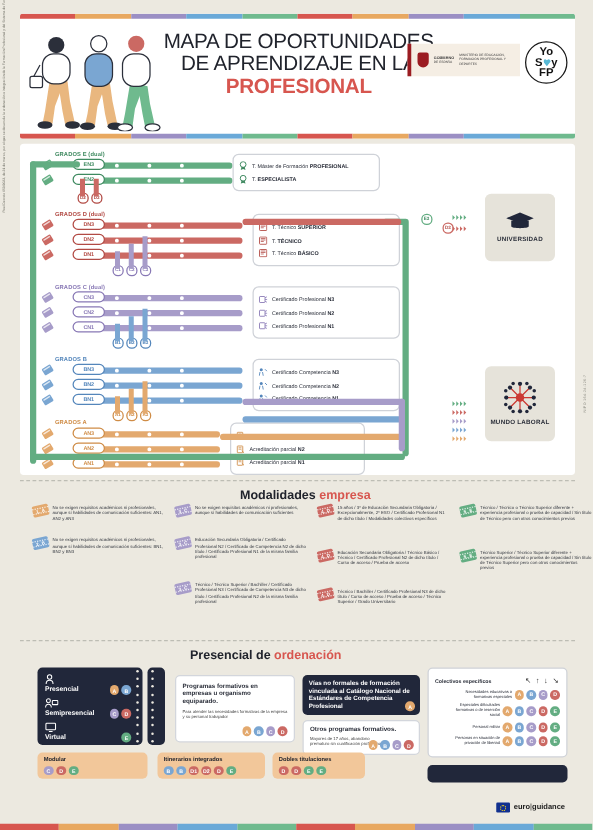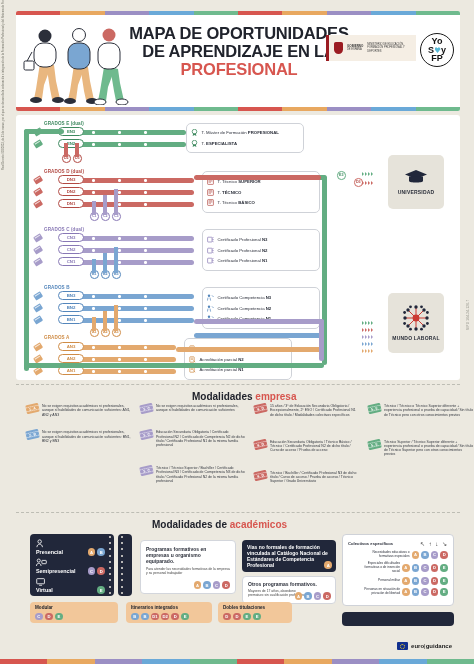--- a/index.html
+++ b/index.html
@@ -18,21 +18,21 @@
   .banner {
     position: absolute; left: 16px; top: 11px; width: 444px; height: 100px;
     background: #fff; border-radius: 2px; overflow: hidden;
   }
   .banner .stripe { position: absolute; left: 0; width: 100%; height: 4px; display: flex; }
   .banner .stripe.top { top: 0; }
   .banner .stripe.bottom { bottom: 0; }
   .banner .stripe i { flex: 1; display: block; }
   .walkers { position: absolute; left: 6px; top: 8px; width: 110px; height: 86px; }
   .titles { position: absolute; left: 104px; top: 13px; width: 238px; text-align: center; }
-  .t-line { font-weight: bold; color: #20232c; font-size: 16.5px; line-height: 18px; letter-spacing: -0.2px; }
+  .t-line { font-weight: normal; color: #20232c; font-size: 16.5px; line-height: 18px; letter-spacing: -0.2px; }
   .t-red { font-weight: bold; color: #d7564f; font-size: 16.5px; line-height: 18px; letter-spacing: -0.2px;}
   .gob { position: absolute; right: 44px; top: 24px; width: 90px; height: 26px;
     background: #f5eee4; border-left: 3px solid #9b1c22; display: flex; align-items: center; gap: 4px; padding-left: 5px;}
   .gob .shield { width: 9px; height: 12px; background: #9b1c22; border-radius: 2px 2px 5px 5px; }
   .gob .gtxt { font-size: 2.6px; line-height: 3.4px; color: #3a3a3a; }
   .gob .gtxt b { font-size: 3px; display: block; }
   .yosoyfp { position: absolute; right: 6px; top: 22px; width: 34px; height: 34px; border-radius: 50%;
     background: #fff; border: 1.2px solid #1a1a1a; display:flex; flex-direction:column;
     align-items:center; justify-content:center; font-weight: bold; font-size: 9px; line-height:8.5px; color:#111; }
   .yosoyfp .mid { display:flex; align-items:center; }
@@ -564,22 +564,22 @@
         <span class="req-txt">Técnico / Técnico o Técnico Superior diferente + experiencia profesional o prueba de capacidad / Sin título de Técnico pero con otros conocimientos previos</span>
       </div>
       <div class="req-card" style="left:368px; top:439.6px">
         <span class="tag" style="background:#63ad82">5. E</span>
         <span class="req-txt">Técnico Superior / Técnico Superior diferente + experiencia profesional o prueba de capacidad / Sin título de Técnico Superior pero con otros conocimientos previos</span>
       </div>
     </div>
 
   <div class="divider" style="top:512px"></div>
   <div class="sec-title" style="left:152px; top:519px">
-    <span>Modalidades de</span>
-    <span class="accent">académicos</span>
+    <span>Presencial de</span>
+    <span class="accent">ordenación</span>
   </div>
 
   <div class="dark" style="left:30px; top:534px; width:84px; height:62px;">
     <div id="pres-list" style="padding:5px 0 5px 6px; display:flex; flex-direction:column; gap:3px;">
   <div>
     <svg width="11" height="9" viewBox="0 0 12 9">
             <circle cx="4" cy="2.4" r="1.9" fill="none" stroke="#fff" stroke-width=".9"></circle>
             <path d="M1 8.5c0-2 1.4-3.2 3-3.2s3 1.2 3 3.2" fill="none" stroke="#fff" stroke-width=".9"></path>
           </svg>
     <div class="mod-row">

